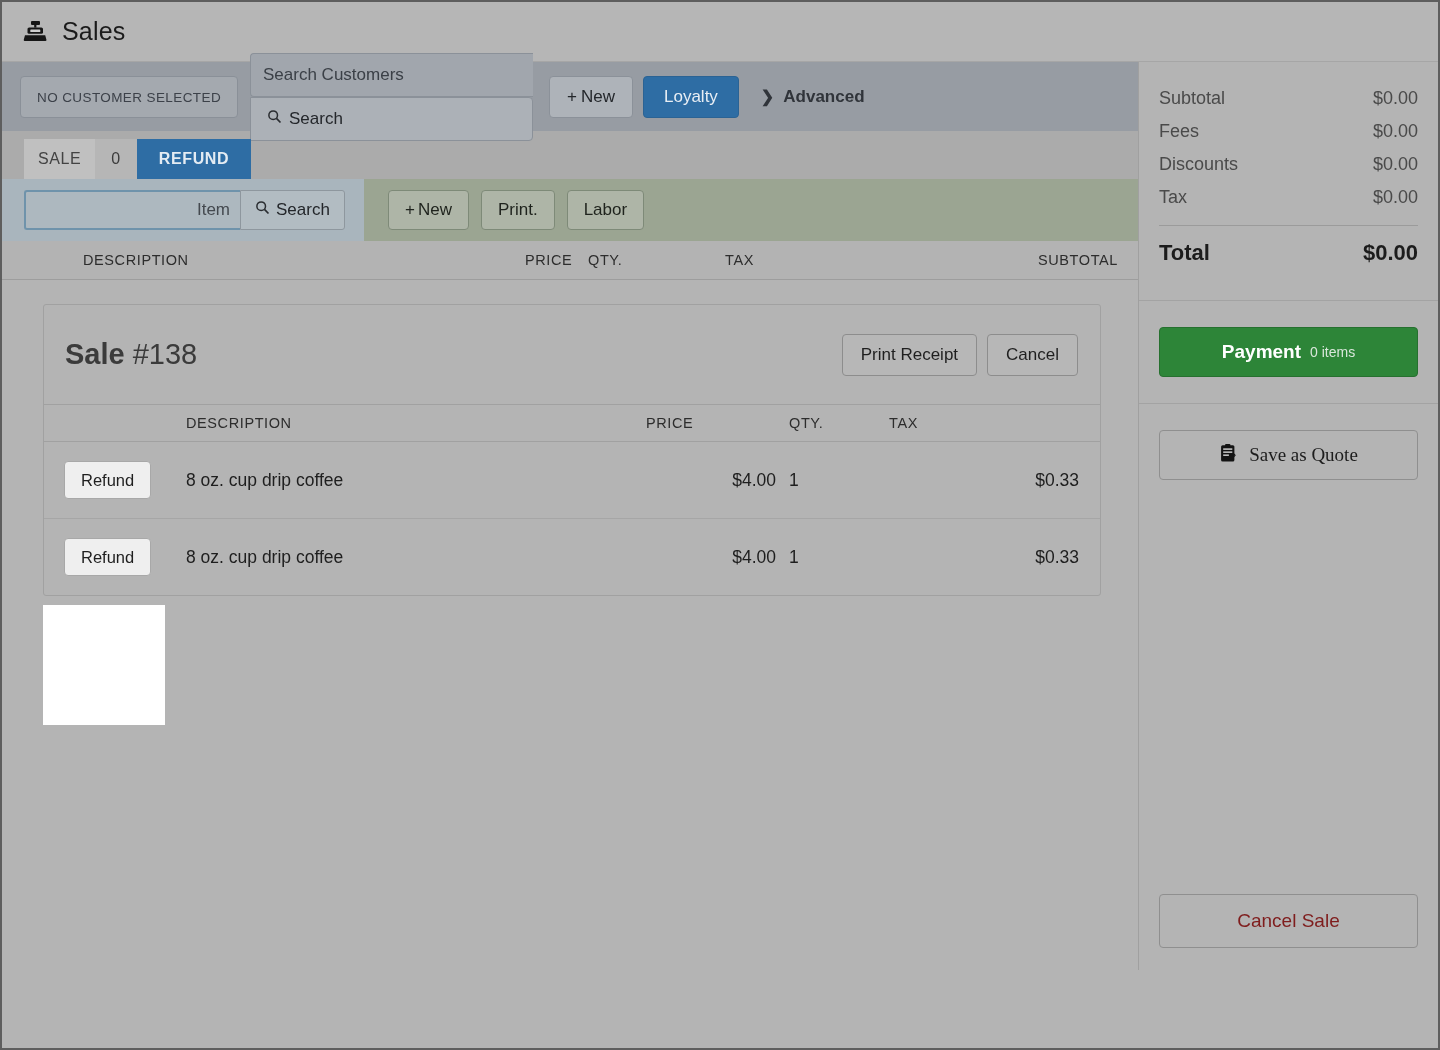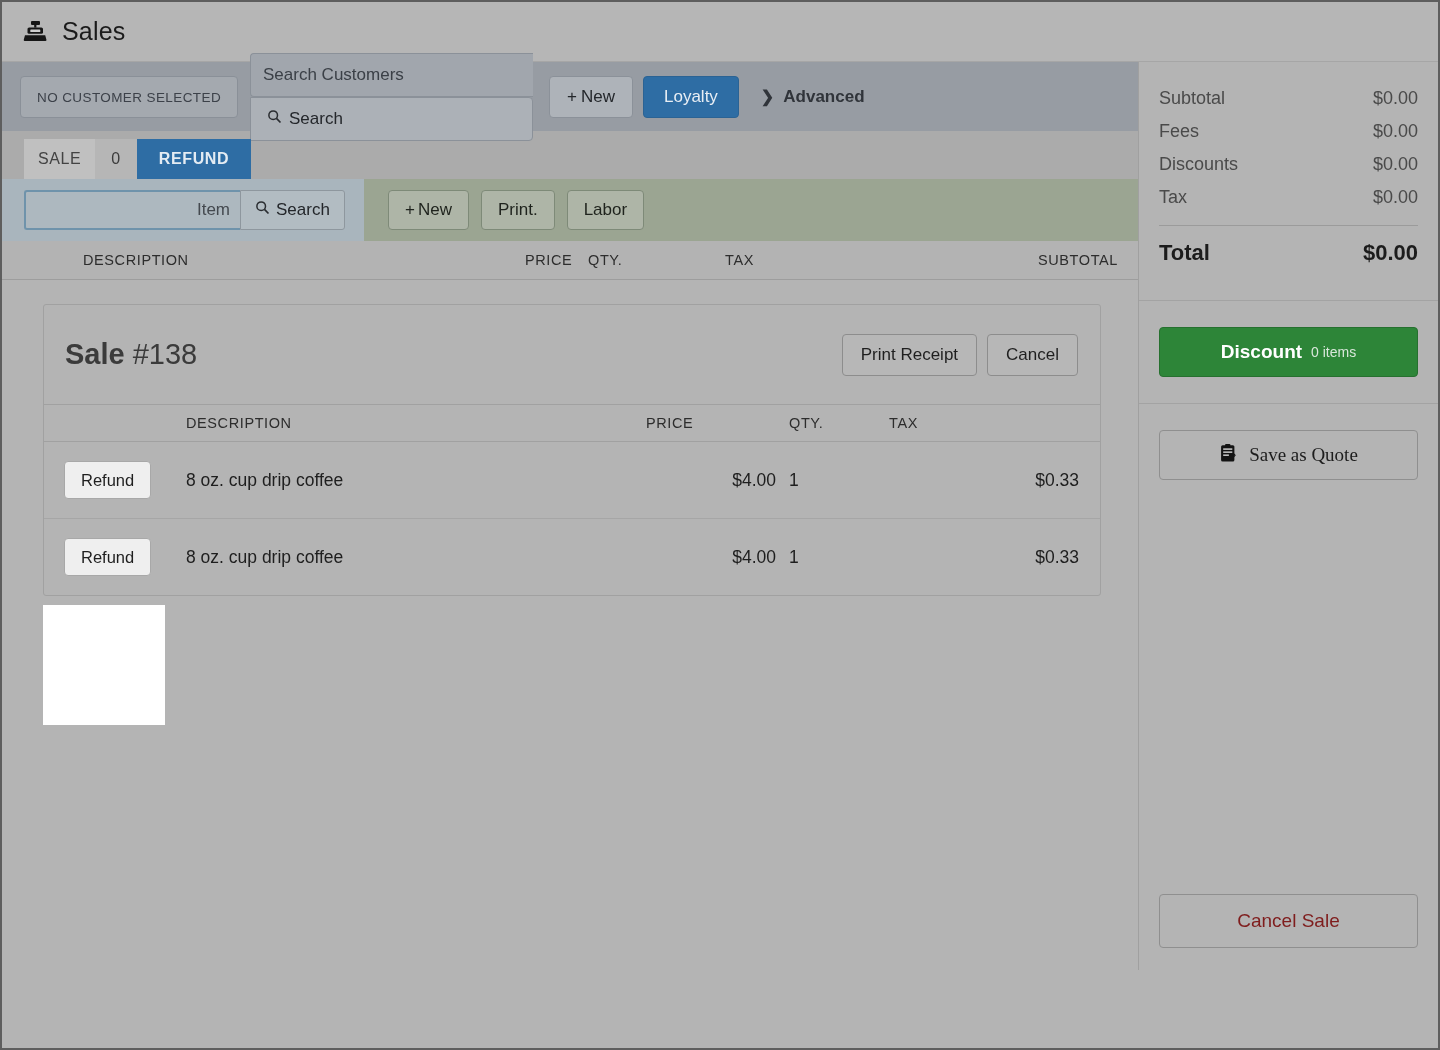--- a/index.html
+++ b/index.html
@@ -656,21 +656,21 @@
         <div class="t-row total">
           <span class="t-label">Total</span>
           <span class="t-val">$0.00</span>
         </div>
       </div>
 
       <div class="side-sep"></div>
 
       <div class="pay-wrap">
         <button class="btn-payment">
-          <span>Discount</span>
+          <span>Payment</span>
           <span class="pay-items">0 items</span>
         </button>
       </div>
 
       <div class="side-sep"></div>
 
       <div class="quote-wrap">
         <button class="btn-quote">
           <span>
             <svg width="19" height="20" viewBox="0 0 20 21" aria-hidden="true">

